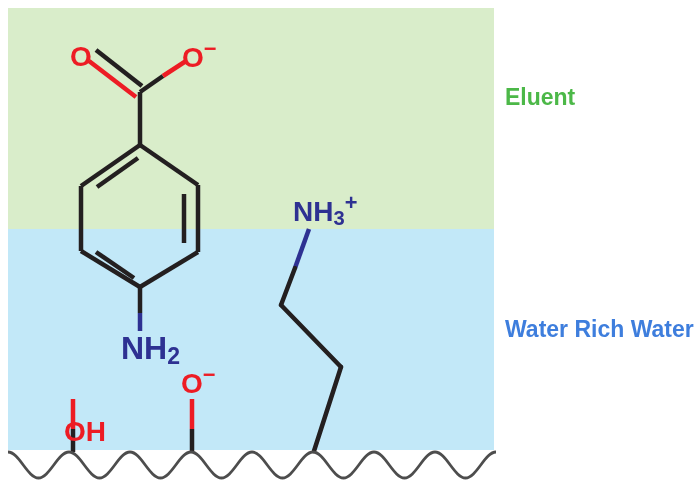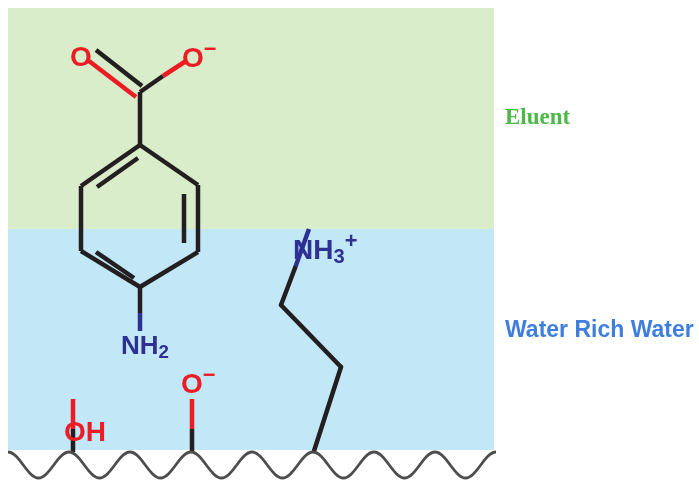--- a/index.html
+++ b/index.html
@@ -20,33 +20,33 @@
   .bond-navy{stroke:var(--nitrogen-blue);}
   .wave{stroke:var(--surface-gray);stroke-width:2.8;fill:none;}
   .chem{
     position:absolute;
     font-size:28px;
     font-weight:600;
     letter-spacing:0px;
     line-height:1;
     white-space:nowrap;
   }
-  .chem.small{font-size:26px;}
+  .chem.small{font-size:32px;}
   .red{color:var(--oxygen-red);}
   .navy{color:var(--nitrogen-blue);}
   .chem sub{font-size:0.72em;vertical-align:-0.22em;line-height:0;}
   .chem sup{font-size:0.78em;vertical-align:0.5em;line-height:0;}
   .side-label{
     position:absolute;
     font-size:23px;
     font-weight:700;
     line-height:1.1;
     white-space:nowrap;
   }
-  .eluent-label{left:505px;top:104px;color:var(--eluent-text);font-family:Liberation Serif, serif;}
+  .eluent-label{left:505px;top:85px;color:var(--eluent-text);}
   .water-label{left:505px;top:317px;color:var(--water-text);}
 </style>
 </head>
 <body>
 
 <div class="stage">
 
   <div class="layer layer-eluent"></div>
   <div class="layer layer-water"></div>
 
@@ -83,21 +83,21 @@
 
     <path class="wave" d="M 8 452 c 11 0 19.5 26 30.5 26 c 11 0 19.5 -26 30.5 -26 c 11 0 19.5 26 30.5 26 c 11 0 19.5 -26 30.5 -26 c 11 0 19.5 26 30.5 26 c 11 0 19.5 -26 30.5 -26 c 11 0 19.5 26 30.5 26 c 11 0 19.5 -26 30.5 -26 c 11 0 19.5 26 30.5 26 c 11 0 19.5 -26 30.5 -26 c 11 0 19.5 26 30.5 26 c 11 0 19.5 -26 30.5 -26 c 11 0 19.5 26 30.5 26 c 11 0 19.5 -26 30.5 -26 c 11 0 19.5 26 30.5 26 c 11 0 19.5 -26 30.5 -26"></path>
   </svg>
 
   <span class="chem red" style="left:70px;top:43px;"><span>O</span></span>
 
   <span class="chem red" style="left:182px;top:44px;"><span>O</span><sup>−</sup></span>
 
   <span class="chem small navy" style="left:121px;top:332px;"><span>NH</span><sub>2</sub></span>
 
-  <span class="chem navy" style="left:293px;top:198px;margin-top:38px;"><span>NH</span><sub>3</sub><sup>+</sup></span>
+  <span class="chem navy" style="left:293px;top:198px;"><span>NH</span><sub>3</sub><sup>+</sup></span>
 
   <span class="chem red" style="left:64px;top:370px;margin-top:48px;"><span>OH</span></span>
 
   <span class="chem red" style="left:181px;top:370px;"><span>O</span><sup>−</sup></span>
 
   <div class="side-label eluent-label">Eluent</div>
   <div class="side-label water-label">Water Rich Water</div>
 
 </div>
 

